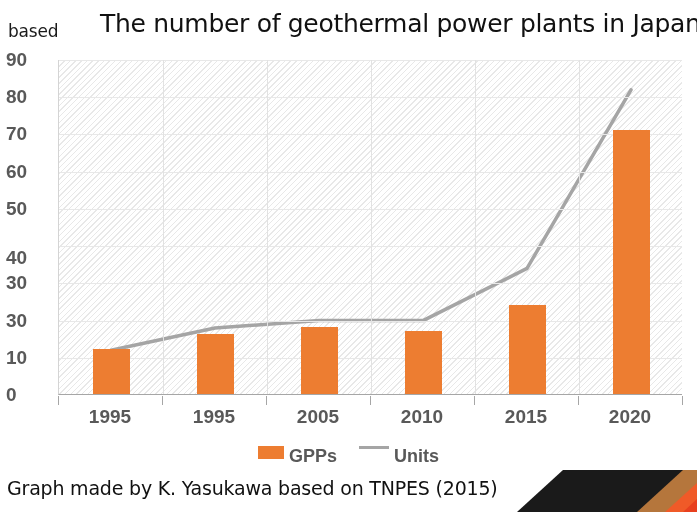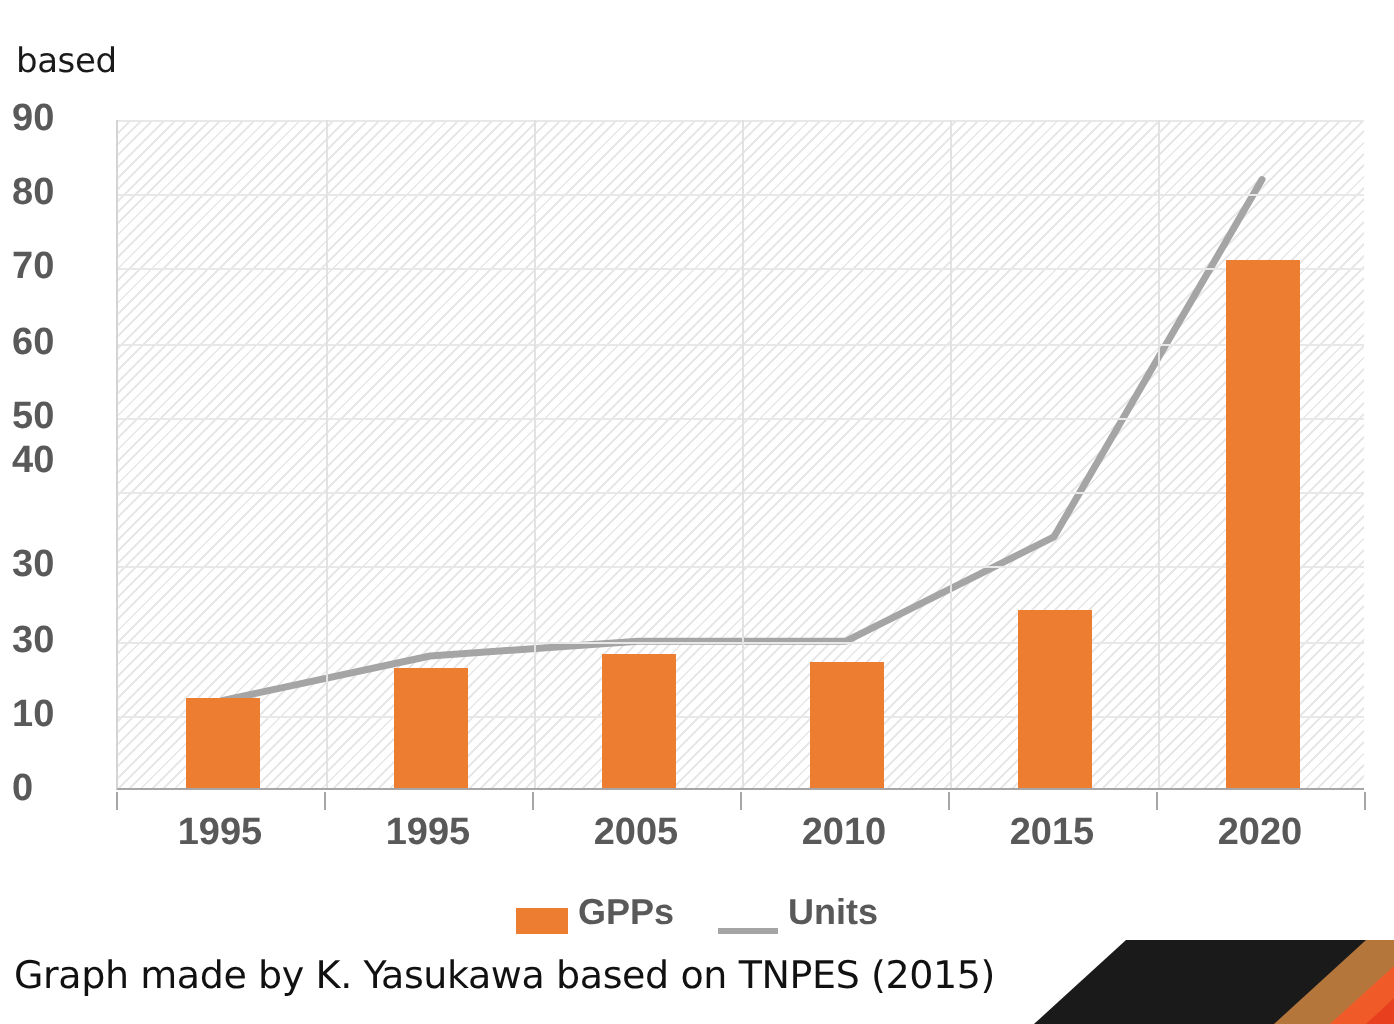--- a/index.html
+++ b/index.html
@@ -139,21 +139,21 @@
     left: 0;
     top: 446px;
     width: 697px;
     display: flex;
     justify-content: center;
     align-items: center;
     gap: 22px;
   }
   .legend-entry {
     display: flex;
-    align-items: flex-end;
+    align-items: flex-start;
     gap: 5px;
   }
   .legend-swatch-bar {
     width: 26px;
     height: 13px;
     background: #ED7D31;
     display: inline-block;
   }
   .legend-swatch-line {
     width: 30px;
@@ -190,27 +190,28 @@
     pointer-events: none;
   }
 </style>
 </head>
 <body>
 
 <div id="chart-root">
 
   <div class="axis-unit-label">based</div>
 
+  <div class="chart-title">The number of geothermal power plants in Japan</div>
 
   <div class="y-axis" id="y-axis">
       <div class="ytick" style="top: 335px;">0</div>
       <div class="ytick" style="top: 297.778px;">10</div>
       <div class="ytick" style="top: 260.556px;">30</div>
       <div class="ytick" style="top: 223.333px;">30</div>
-      <div class="ytick" style="top: 171px;">40</div>
+      <div class="ytick" style="top: 198px;">40</div>
       <div class="ytick" style="top: 148.889px;">50</div>
       <div class="ytick" style="top: 111.667px;">60</div>
       <div class="ytick" style="top: 74.4444px;">70</div>
       <div class="ytick" style="top: 37.2222px;">80</div>
       <div class="ytick" style="top: 0px;">90</div>
     </div>
 
   <div class="plot-area" id="plot-area">
     <svg id="line-layer" width="624" height="335" viewBox="0 0 624 335" preserveAspectRatio="none" style="position:absolute;left:0;top:0;overflow:visible;">
         <polyline points="52.0,290.3 156.0,268.0 260.0,260.6 364.0,260.6 468.0,208.4 572.0,29.8" fill="none" stroke="#A5A5A5" stroke-width="3.5" stroke-linejoin="round" stroke-linecap="round"></polyline>

